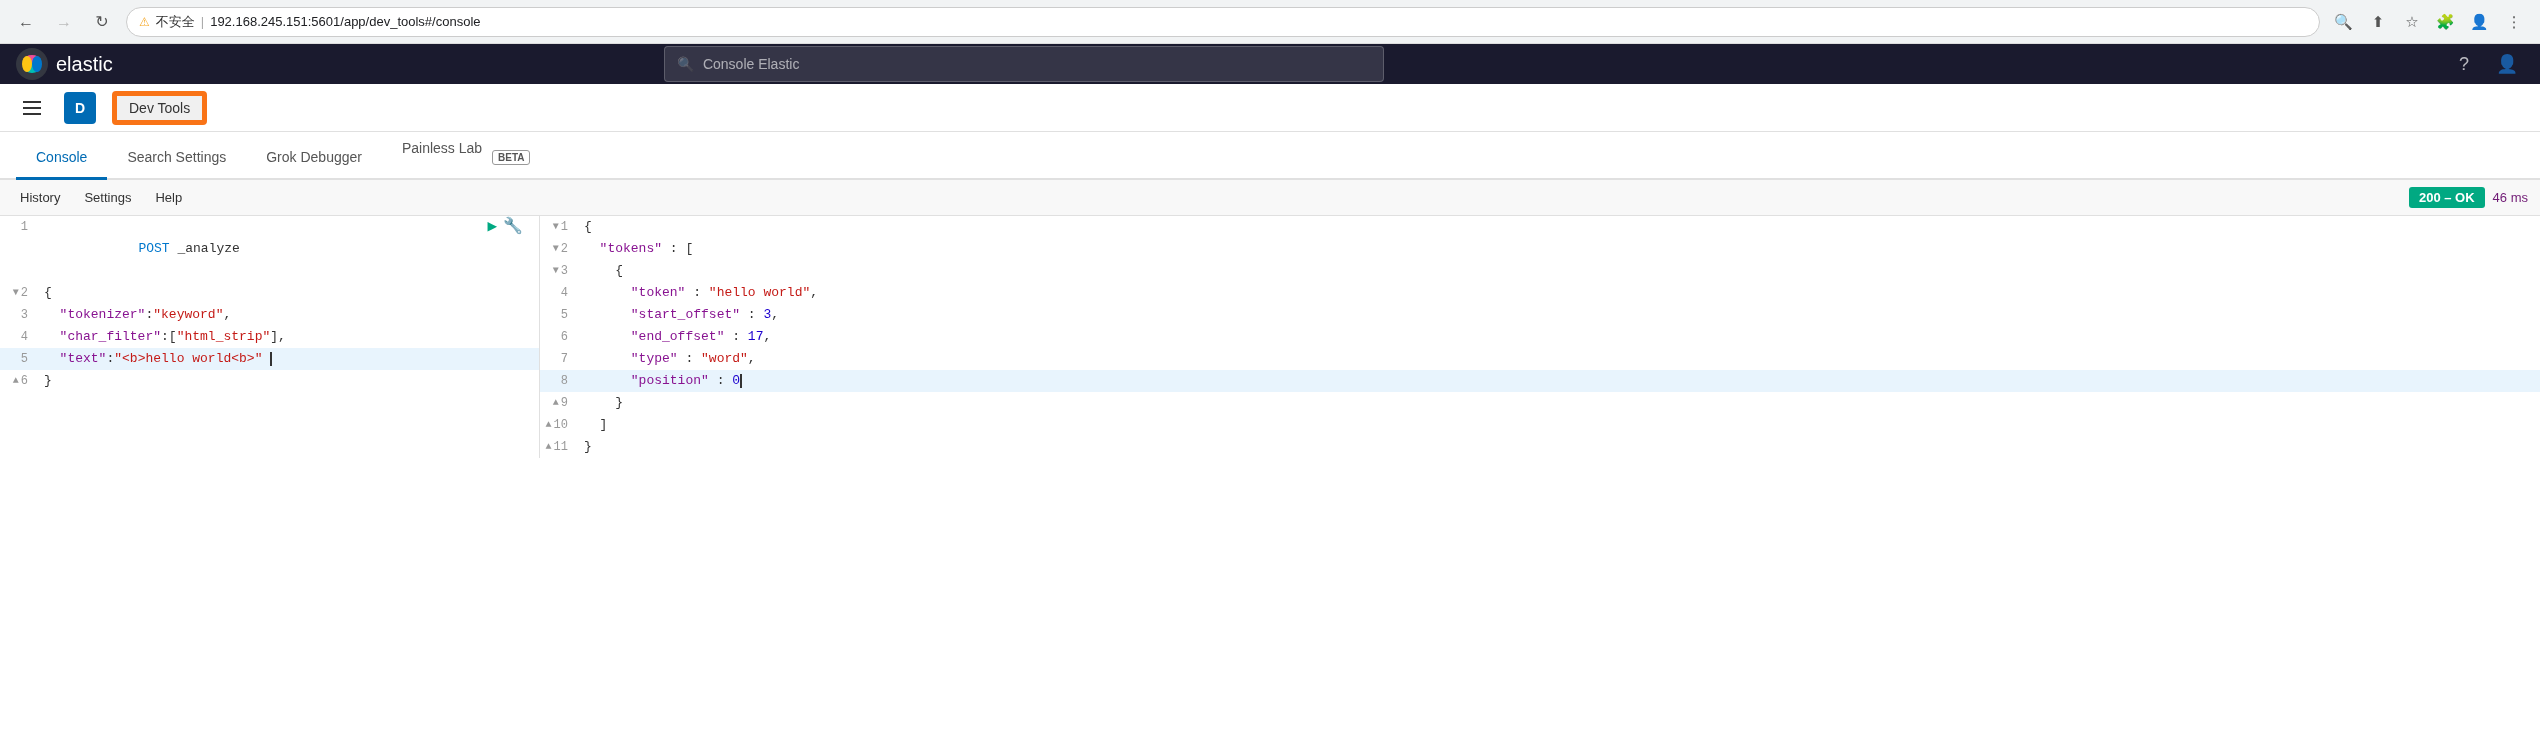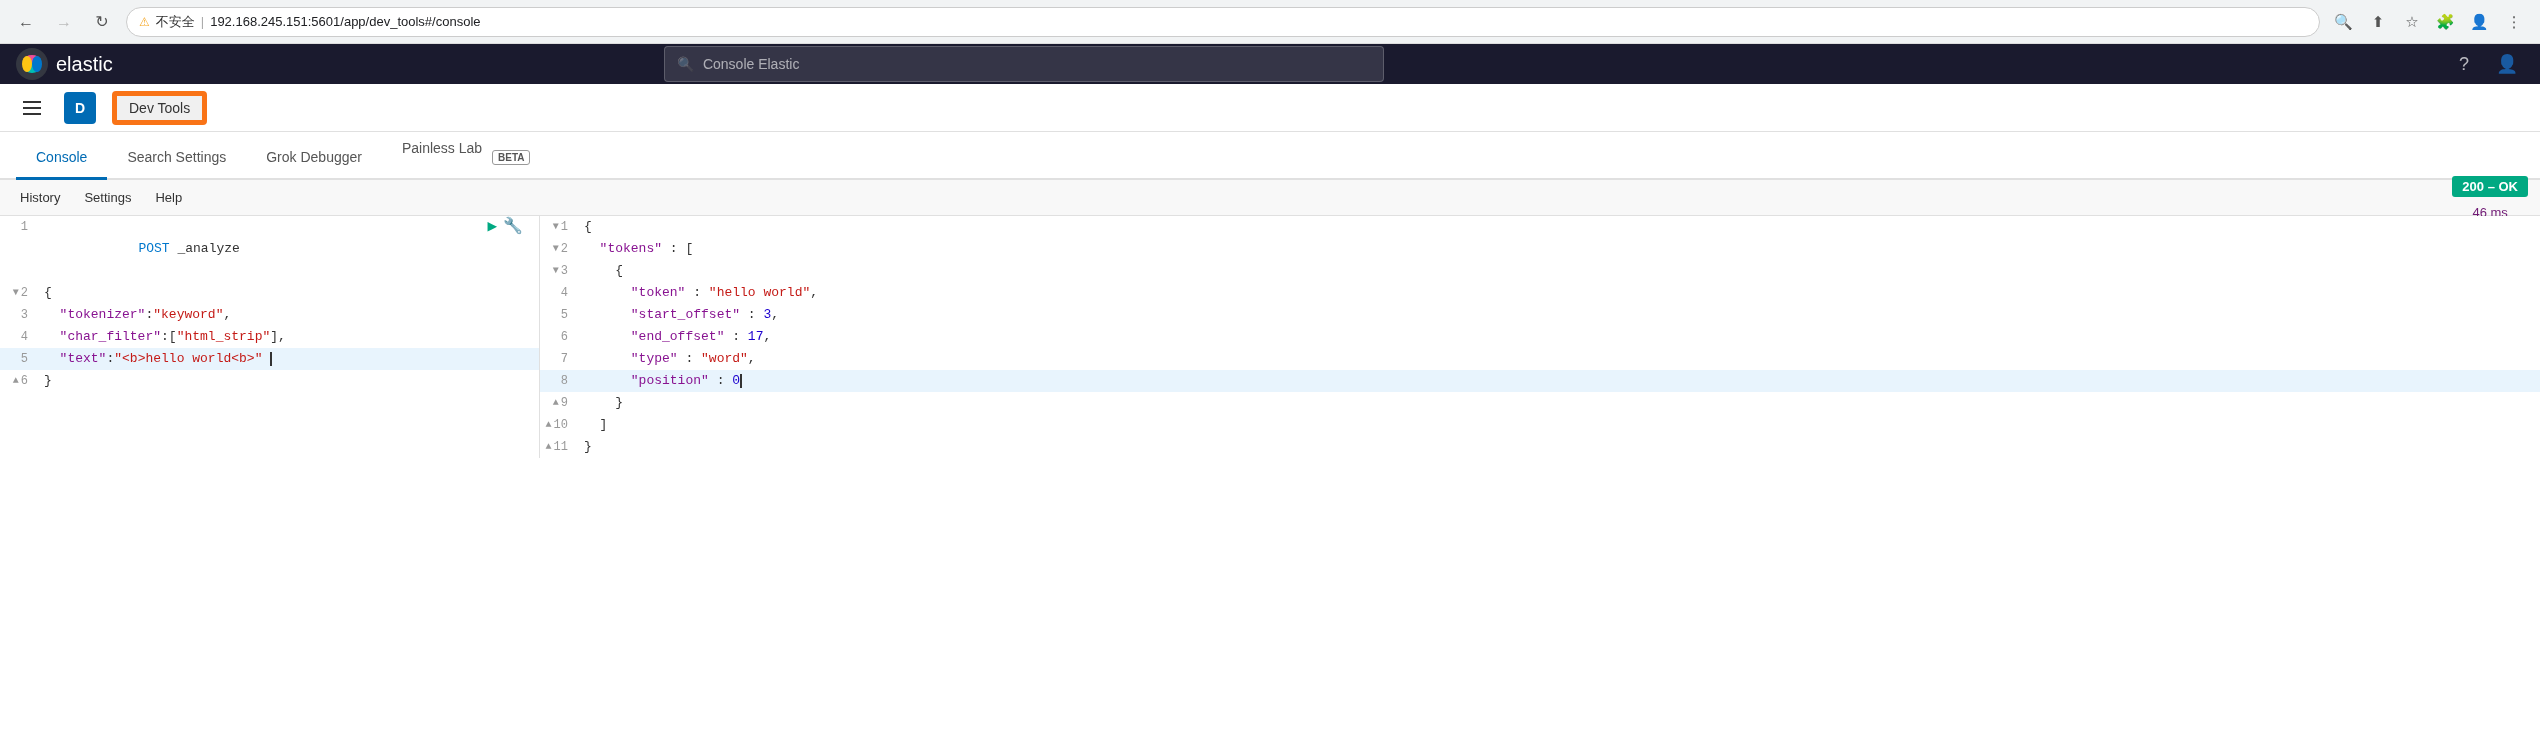--- a/index.html
+++ b/index.html
@@ -191,21 +191,21 @@
       display: flex; gap: 8px;
     }
     .toolbar-btn {
       font-size: 13px;
       color: #333;
       cursor: pointer;
       padding: 4px 8px;
       border-radius: 3px;
     }
     .toolbar-right {
-      display: flex; align-items: center; gap: 8px; flex-direction: column;
+      display: flex; align-items: center; gap: 8px;
     }
     .status-badge {
       background: #01a982;
       color: #fff;
       font-size: 13px;
       font-weight: 600;
       padding: 3px 10px;
       border-radius: 3px;
     }
     .time-badge {

